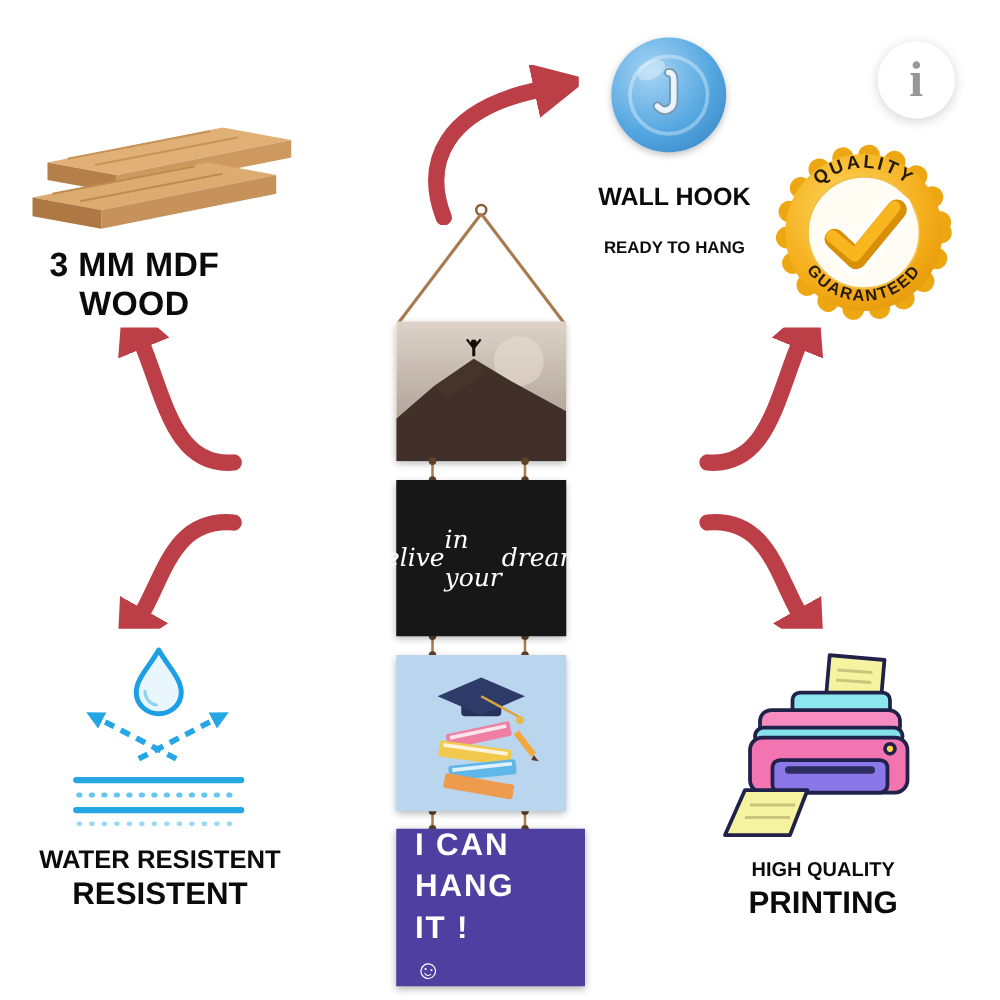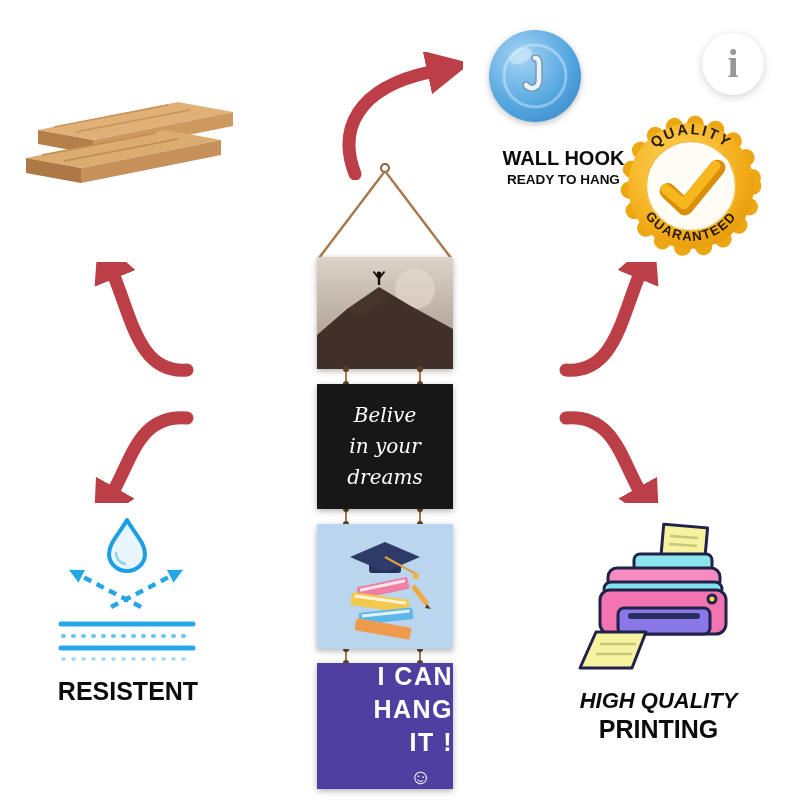--- a/index.html
+++ b/index.html
@@ -9,40 +9,40 @@
 
   
   .logo{left:702px;top:33px;width:62px;height:62px;border-radius:50%;background:#fff;
         box-shadow:0 2px 9px rgba(0,0,0,.18);display:flex;align-items:center;justify-content:center;}
   .logo span{font-family:"Liberation Serif", serif;font-size:40px;font-weight:bold;color:#979797;line-height:1;}
 
   
   .ftitle{position:absolute;text-align:center;font-weight:800;color:#0b0b0b;line-height:1.16;}
   .ftitle span{display:block;}
   .mdf-text{left:0;top:197px;width:215px;font-size:27px;letter-spacing:.3px;}
-  .hook-text{left:476px;top:147px;width:175px;}
+  .hook-text{left:452px;top:147px;width:175px;}
   .hook-text .l1{font-size:20px;}
-  .hook-text .l2{font-size:13.5px;margin-top:2px;}
+  .hook-text .l2{font-size:13.5px;margin-top:20px;}
   .lam-text{left:8px;top:676px;width:240px;}
   .lam-text .l1{font-size:20.5px;}
   .lam-text .l2{font-size:25px;margin-top:1px;}
   .print-text{left:556px;top:688px;width:205px;}
-  .print-text .l1{font-size:22px;font-style:italic;}
+  .print-text .l1{font-size:16px;}
   .print-text .l2{font-size:25px;margin-top:1px;}
 
   
   .panel{position:absolute;left:317px;width:136px;box-shadow:0 2px 6px rgba(0,0,0,.3);}
   .panel-photo{top:257px;height:112px;}
-  .panel-quote{top:384px;height:125px;background:#171717;display:flex;flex-direction:column;
+  .panel-quote{top:384px;height:125px;background:#171717;display:flex;flex-direction:row;
                align-items:center;justify-content:center;}
   .panel-quote span{display:block;color:#fff;font-family:"DejaVu Serif", serif;font-style:italic;
                     font-size:20px;line-height:1.55;}
   .panel-grad{top:524px;height:125px;background:#bad6ee;}
   .panel-motto{top:663px;height:126px;background:#4f3fa0;display:flex;flex-direction:column;
-               align-items:flex-end;justify-content:center;}
+               align-items:flex-start;justify-content:center;padding-left:15px;}
   .panel-motto span{display:block;color:#fff;font-weight:800;font-size:25px;letter-spacing:1.5px;line-height:1.32;}
   .panel-motto .smiley{display:inline-block;font-size:21px;transform:rotate(10deg);letter-spacing:0;}
   .conn{position:absolute;width:2px;background:#a87a50;}
   .conn::before,.conn::after{content:"";position:absolute;left:-2px;width:6px;height:6px;border-radius:50%;background:#5f4226;}
   .conn::before{top:-3px;} .conn::after{bottom:-3px;}
 
   
   .hook-pad{left:489px;top:30px;width:92px;height:92px;border-radius:50%;
             background:radial-gradient(circle at 35% 30%, #a6d4f4, #55a7e0 55%, #2f7fc0);
             box-shadow:0 2px 6px rgba(0,0,0,.25);}
@@ -80,20 +80,24 @@
     </g>
     <g transform="translate(0,28)">
       <polygon points="20,40 160,12 215,22 75,50" fill="#dcab70"></polygon>
       <polygon points="75,50 215,22 215,37 75,65" fill="#c6915a"></polygon>
       <polygon points="20,40 75,50 75,65 20,55" fill="#ad7843"></polygon>
       <line x1="36" y1="37" x2="150" y2="15" stroke="#c08a4e" stroke-width="1.5"></line>
       <line x1="58" y1="43" x2="172" y2="21" stroke="#c08a4e" stroke-width="1.5"></line>
     </g>
   </svg>
 
+  <div class="ftitle mdf-text">
+    <span>3 MM MDF</span>
+    <span>WOOD</span>
+  </div>
 
   <svg class="abs nopointer" style="left:303px;top:160px" width="165" height="100" viewBox="0 0 165 100">
     <circle cx="82" cy="8" r="4" fill="none" stroke="#8a6038" stroke-width="2"></circle>
     <line x1="82" y1="11" x2="16" y2="98" stroke="#a87a50" stroke-width="2.5"></line>
     <line x1="82" y1="11" x2="148" y2="98" stroke="#a87a50" stroke-width="2.5"></line>
   </svg>
 
   <div class="panel panel-photo">
     <svg width="136" height="112" viewBox="0 0 136 112">
       <defs>
@@ -210,20 +214,21 @@
     <path d="M82,8 C74,22 64,31 64,42 a18,17 0 0 0 36,0 C100,31 90,22 82,8 Z" fill="#eaf6fd" stroke="#1d9fe3" stroke-width="4" stroke-linejoin="round"></path>
     <path d="M71,41 a11,11 0 0 0 9,11" fill="none" stroke="#8fd2f2" stroke-width="2.5" stroke-linecap="round"></path>
     <line x1="96" y1="95" x2="36" y2="64" stroke="#25a7e6" stroke-width="4.5" stroke-dasharray="8 6" marker-end="url(#bah)"></line>
     <line x1="66" y1="95" x2="126" y2="64" stroke="#25a7e6" stroke-width="4.5" stroke-dasharray="8 6" marker-end="url(#bah)"></line>
     <line x1="16" y1="112" x2="148" y2="112" stroke="#25a7e6" stroke-width="5" stroke-linecap="round"></line>
     <line x1="18" y1="124" x2="146" y2="124" stroke="#67c6f0" stroke-width="4" stroke-dasharray="1 9" stroke-linecap="round"></line>
     <line x1="16" y1="136" x2="148" y2="136" stroke="#25a7e6" stroke-width="5" stroke-linecap="round"></line>
     <line x1="18" y1="147" x2="146" y2="147" stroke="#9ad9f5" stroke-width="3.5" stroke-dasharray="1 9" stroke-linecap="round"></line>
   </svg>
   <div class="ftitle lam-text">
+    <span class="l1">WATER RESISTENT</span>
     <span class="l2">RESISTENT</span>
   </div>
 
   <svg class="abs nopointer" style="left:566px;top:520px" width="180" height="160" viewBox="0 0 180 160">
     <g stroke="#20224a" stroke-width="3" stroke-linejoin="round">
       <rect x="96" y="6" width="44" height="38" fill="#f6f3a0" transform="rotate(5 118 25)"></rect>
       <line x1="104" y1="16" x2="132" y2="18" stroke="#c9c47e" stroke-width="2.5"></line>
       <line x1="103" y1="24" x2="131" y2="26" stroke="#c9c47e" stroke-width="2.5"></line>
       <rect x="68" y="34" width="78" height="20" rx="6" fill="#8ce6ee"></rect>
       <rect x="42" y="48" width="112" height="22" rx="9" fill="#f78cc0"></rect>

